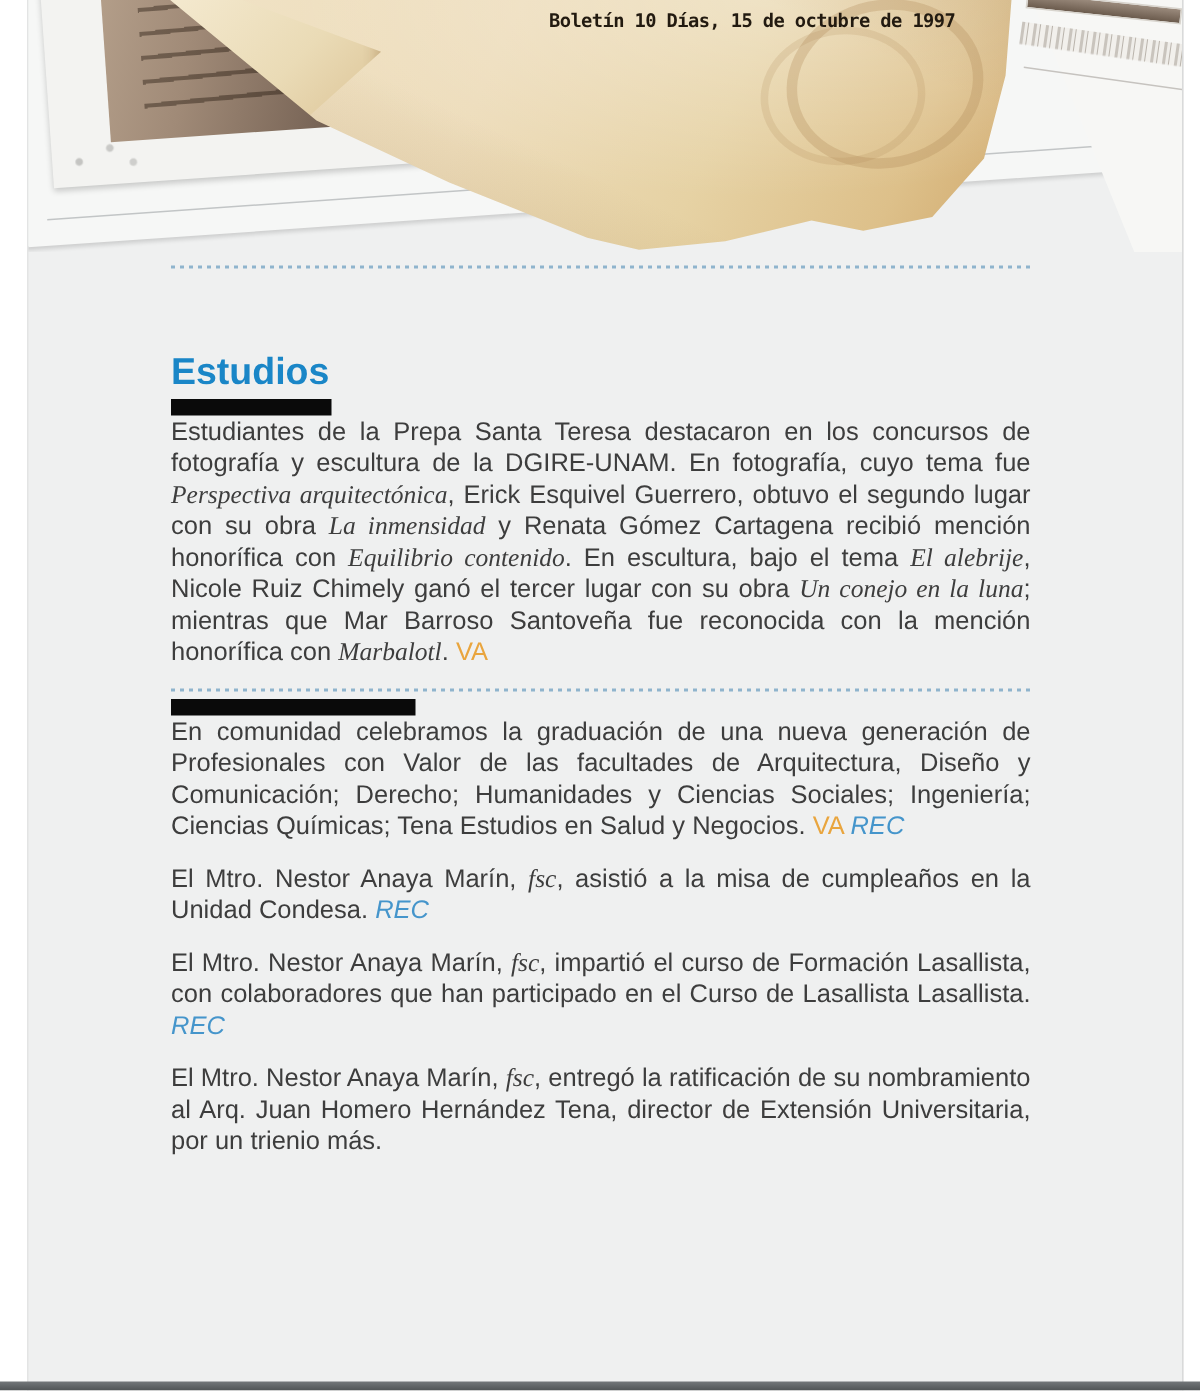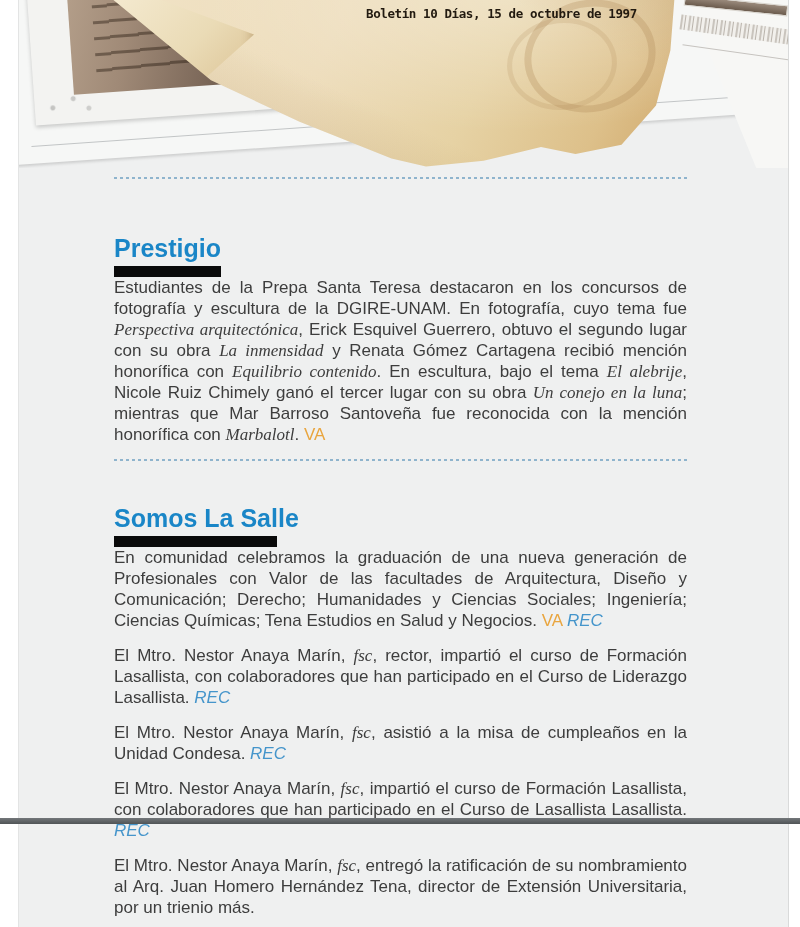--- a/index.html
+++ b/index.html
@@ -6,21 +6,21 @@
     --accent-blue:#1a86c7;
     --tag-orange:#e9a53e;
     --tag-blue:#4595cb;
     --divider-blue:#8fb4cd;
     --text-color:#3d3d3d;
     --body-bg:#eff0f0;
   }
   *{margin:0;padding:0;box-sizing:border-box;}
   html,body{width:800px;height:927px;overflow:hidden;background:#ffffff;
     font-family:"Liberation Sans",sans-serif;}
-  .page{position:relative;width:800px;height:824px;background:#ffffff;}
+  .page{position:relative;width:800px;height:927px;background:#ffffff;}
   .newsletter{position:absolute;left:18px;top:0;width:771px;height:927px;
     background:var(--body-bg);border-left:1px solid #e3e4e4;border-right:1px solid #d9dada;}
 
   
   .hero{position:relative;height:168px;overflow:hidden;}
   .sheet1{position:absolute;left:-40px;top:-343px;width:860px;height:480px;
     background:#f6f7f6;transform:rotate(-4deg);box-shadow:0 2px 3px rgba(0,0,0,.14);}
   .sheet1-line{position:absolute;left:36px;right:36px;bottom:17px;border-top:1px solid #c2c5c6;}
   .photo{position:absolute;left:10px;top:-75px;width:252px;height:192px;
     background:#f3f3f1;transform:rotate(-4deg);box-shadow:0 2px 4px rgba(0,0,0,.20);}
@@ -118,32 +118,30 @@
         <div class="stain2"></div>
         <div class="curl"></div>
         <div class="caption">Boletín 10 Días, 15 de octubre de 1997</div>
       </div>
     </div>
 
     <div class="content">
       <div class="divider"></div>
 
       <section class="sec sec-prestigio">
-        <h2 class="section-title">Prestigio</h2>
+        <h2 class="section-title">Estudios</h2>
         <div class="title-bar bar-0"></div>
         <p class="body-par first-par"><span>Estudiantes de la Prepa Santa Teresa destacaron en los concursos de fotografía y escultura de la DGIRE-UNAM. En fotografía, cuyo tema fue </span><span class="seg-italic">Perspectiva arquitectónica</span><span>, Erick Esquivel Guerrero, obtuvo el segundo lugar con su obra </span><span class="seg-italic">La inmensidad</span><span> y Renata Gómez Cartagena recibió mención honorífica con </span><span class="seg-italic">Equilibrio contenido</span><span>. En escultura, bajo el tema </span><span class="seg-italic">El alebrije</span><span>, Nicole Ruiz Chimely ganó el tercer lugar con su obra </span><span class="seg-italic">Un conejo en la luna</span><span>; mientras que Mar Barroso Santoveña fue reconocida con la mención honorífica con </span><span class="seg-italic">Marbalotl</span><span>. </span><span class="seg-va">VA</span></p>
       </section>
 
       <div class="divider second"></div>
 
       <section class="sec sec-somos">
-        <h2 class="section-title">Somos La Salle</h2>
         <div class="title-bar bar-1"></div>
         <p class="body-par first-par"><span>En comunidad celebramos la graduación de una nueva generación de Profesionales con Valor de las facultades de Arquitectura, Diseño y Comunicación; Derecho; Humanidades y Ciencias Sociales; Ingeniería; Ciencias Químicas; Tena Estudios en Salud y Negocios. </span><span class="seg-va">VA</span><span> </span><span class="seg-rec">REC</span></p>
-        <p class="body-par"><span>El Mtro. Nestor Anaya Marín, </span><span class="seg-italic">fsc</span><span>, rector, impartió el curso de Formación Lasallista, con colaboradores que han participado en el Curso de Liderazgo Lasallista. </span><span class="seg-rec">REC</span></p>
         <p class="body-par"><span>El Mtro. Nestor Anaya Marín, </span><span class="seg-italic">fsc</span><span>, asistió a la misa de cumpleaños en la Unidad Condesa. </span><span class="seg-rec">REC</span></p>
         <p class="body-par"><span>El Mtro. Nestor Anaya Marín, </span><span class="seg-italic">fsc</span><span>, impartió el curso de Formación Lasallista, con colaboradores que han participado en el Curso de Lasallista Lasallista. </span><span class="seg-rec">REC</span></p>
         <p class="body-par"><span>El Mtro. Nestor Anaya Marín, </span><span class="seg-italic">fsc</span><span>, entregó la ratificación de su nombramiento al Arq. Juan Homero Hernández Tena, director de Extensión Universitaria, por un trienio más. </span></p>
       </section>
     </div>
   </div>
 
   <div class="bottom-bar"></div>
 </div>
 

